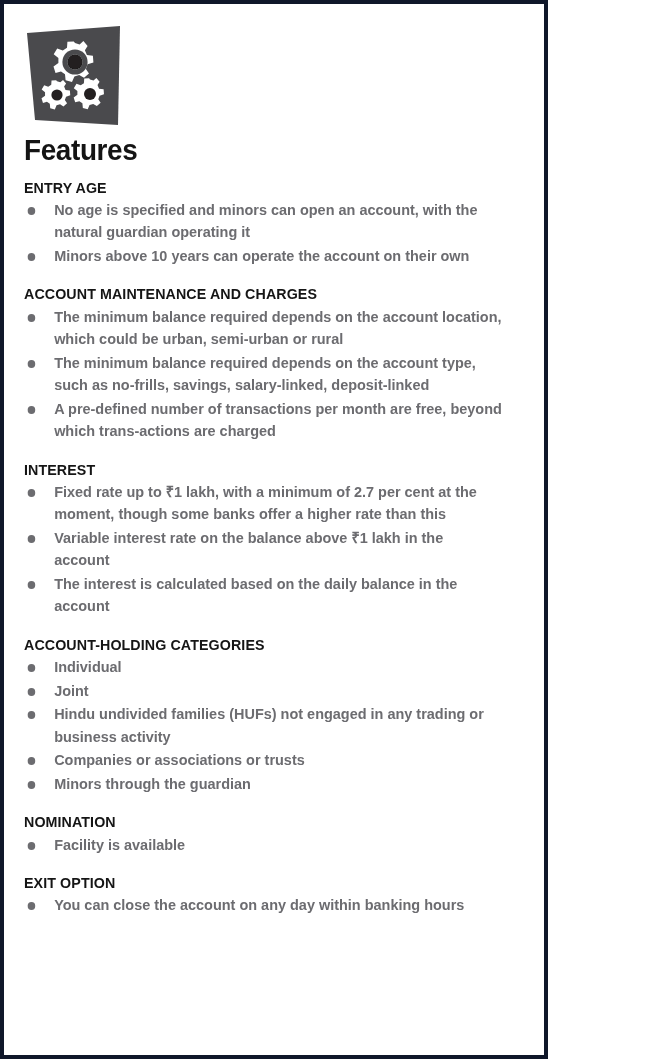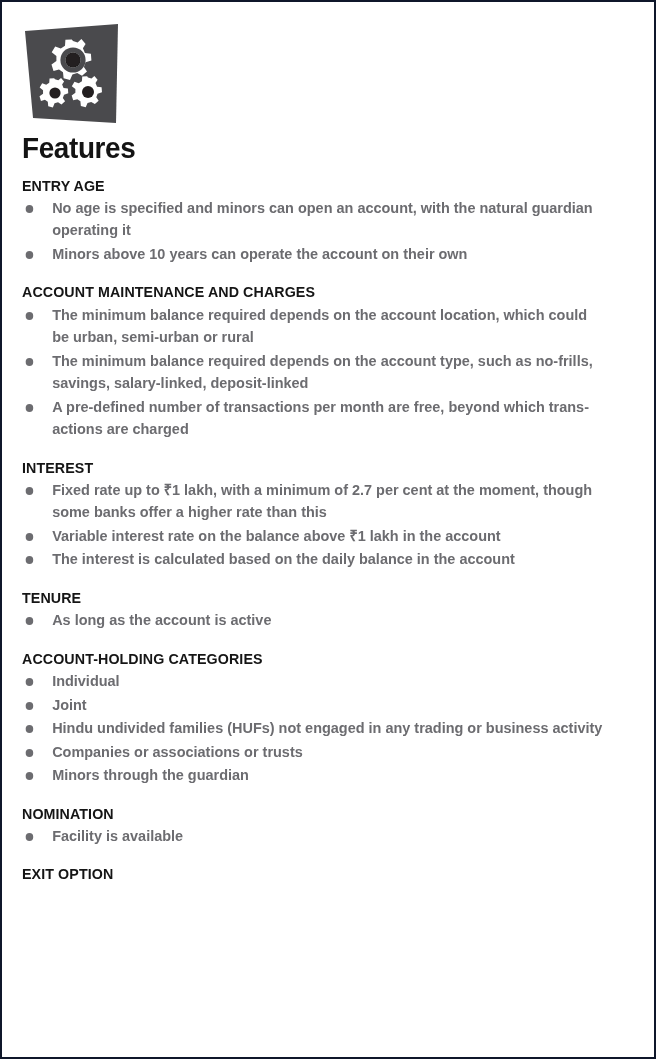--- a/index.html
+++ b/index.html
@@ -10,24 +10,24 @@
     background: #ffffff;
   }
 
   body {
     font-family: "Liberation Sans", "DejaVu Sans", sans-serif;
     -webkit-font-smoothing: antialiased;
   }
 
   .page {
     position: relative;
-    width: 656px;
+    width: 548px;
     height: 1059px;
     background: #ffffff;
-    border: 2px solid #0f172a;
+    border: 4px solid #0f172a;
     overflow: hidden;
   }
 
   .inner {
     padding: 16px 14px 0 18px;
   }
 
   
   .badge-wrap {
     width: 102px;
@@ -164,40 +164,37 @@
         </div>
         <div class="section">
           <div class="section-heading">INTEREST</div>
           <ul class="bullets">
             <li><span class="dot"></span><span>Fixed rate up to ₹1 lakh, with a minimum of 2.7 per cent at the moment, though some banks offer a higher rate than this</span></li>
             <li><span class="dot"></span><span>Variable interest rate on the balance above ₹1 lakh in the account</span></li>
             <li><span class="dot"></span><span>The interest is calculated based on the daily balance in the account</span></li>
           </ul>
         </div>
         <div class="section">
-          <div class="section-heading">TENURE</div>
-          <ul class="bullets">
-            <li><span class="dot"></span><span>As long as the account is active</span></li>
-          </ul>
-        </div>
-        <div class="section">
           <div class="section-heading">ACCOUNT-HOLDING CATEGORIES</div>
           <ul class="bullets">
             <li><span class="dot"></span><span>Individual</span></li>
             <li><span class="dot"></span><span>Joint</span></li>
             <li><span class="dot"></span><span>Hindu undivided families (HUFs) not engaged in any trading or business activity</span></li>
             <li><span class="dot"></span><span>Companies or associations or trusts</span></li>
             <li><span class="dot"></span><span>Minors through the guardian</span></li>
           </ul>
         </div>
         <div class="section">
           <div class="section-heading">NOMINATION</div>
           <ul class="bullets">
             <li><span class="dot"></span><span>Facility is available</span></li>
           </ul>
         </div>
         <div class="section">
           <div class="section-heading">EXIT OPTION</div>
+          <ul class="bullets">
+            <li><span class="dot"></span><span>You can close the account on any day within banking hours</span></li>
+          </ul>
         </div>
       </div>
 
   </div>
 </div>
 
 </body></html>

